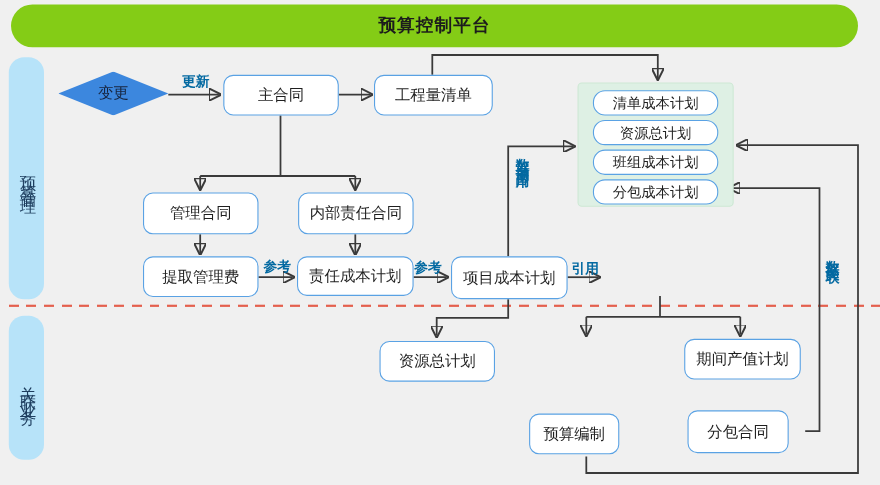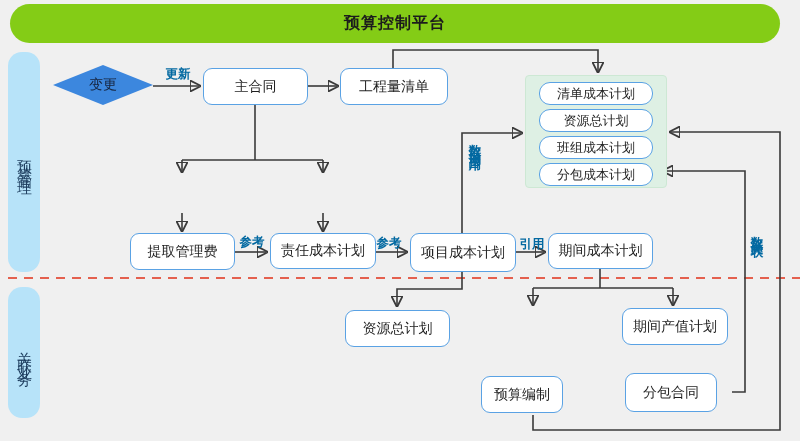--- a/index.html
+++ b/index.html
@@ -104,24 +104,25 @@
     <path d="M533,288 H673"></path>
     <path d="M533,288 V304" marker-end="url(#arr)"></path>
     <path d="M673,288 V304" marker-end="url(#arr)"></path>
     <path d="M462,272 V289 H397 V305" marker-end="url(#arr)"></path>
   </svg>
 
   <div class="diamond">变更</div>
 
   <div class="node" style="left:203px;top:68px;width:105px;height:37px">主合同</div>
   <div class="node" style="left:340px;top:68px;width:108px;height:37px">工程量清单</div>
+  <div class="node" style="left:130px;top:175px;width:105px;height:38px">管理合同</div>
+  <div class="node" style="left:271px;top:175px;width:105px;height:38px">内部责任合同</div>
   <div class="node" style="left:130px;top:233px;width:105px;height:37px">提取管理费</div>
   <div class="node" style="left:270px;top:233px;width:106px;height:36px">责任成本计划</div>
   <div class="node" style="left:410px;top:233px;width:106px;height:39px">项目成本计划</div>
-  <div class="node" style="left:548px;top:233px;width:105px;height:36px">期间成本计划</div>
   <div class="node" style="left:345px;top:310px;width:105px;height:37px">资源总计划</div>
   <div class="node" style="left:622px;top:308px;width:106px;height:37px">期间产值计划</div>
   <div class="node" style="left:481px;top:376px;width:82px;height:37px">预算编制</div>
   <div class="node" style="left:625px;top:373px;width:92px;height:39px">分包合同</div>
 
   <div class="group">
     <div class="node gnode">清单成本计划</div>
     <div class="node gnode">资源总计划</div>
     <div class="node gnode">班组成本计划</div>
     <div class="node gnode">分包成本计划</div>

